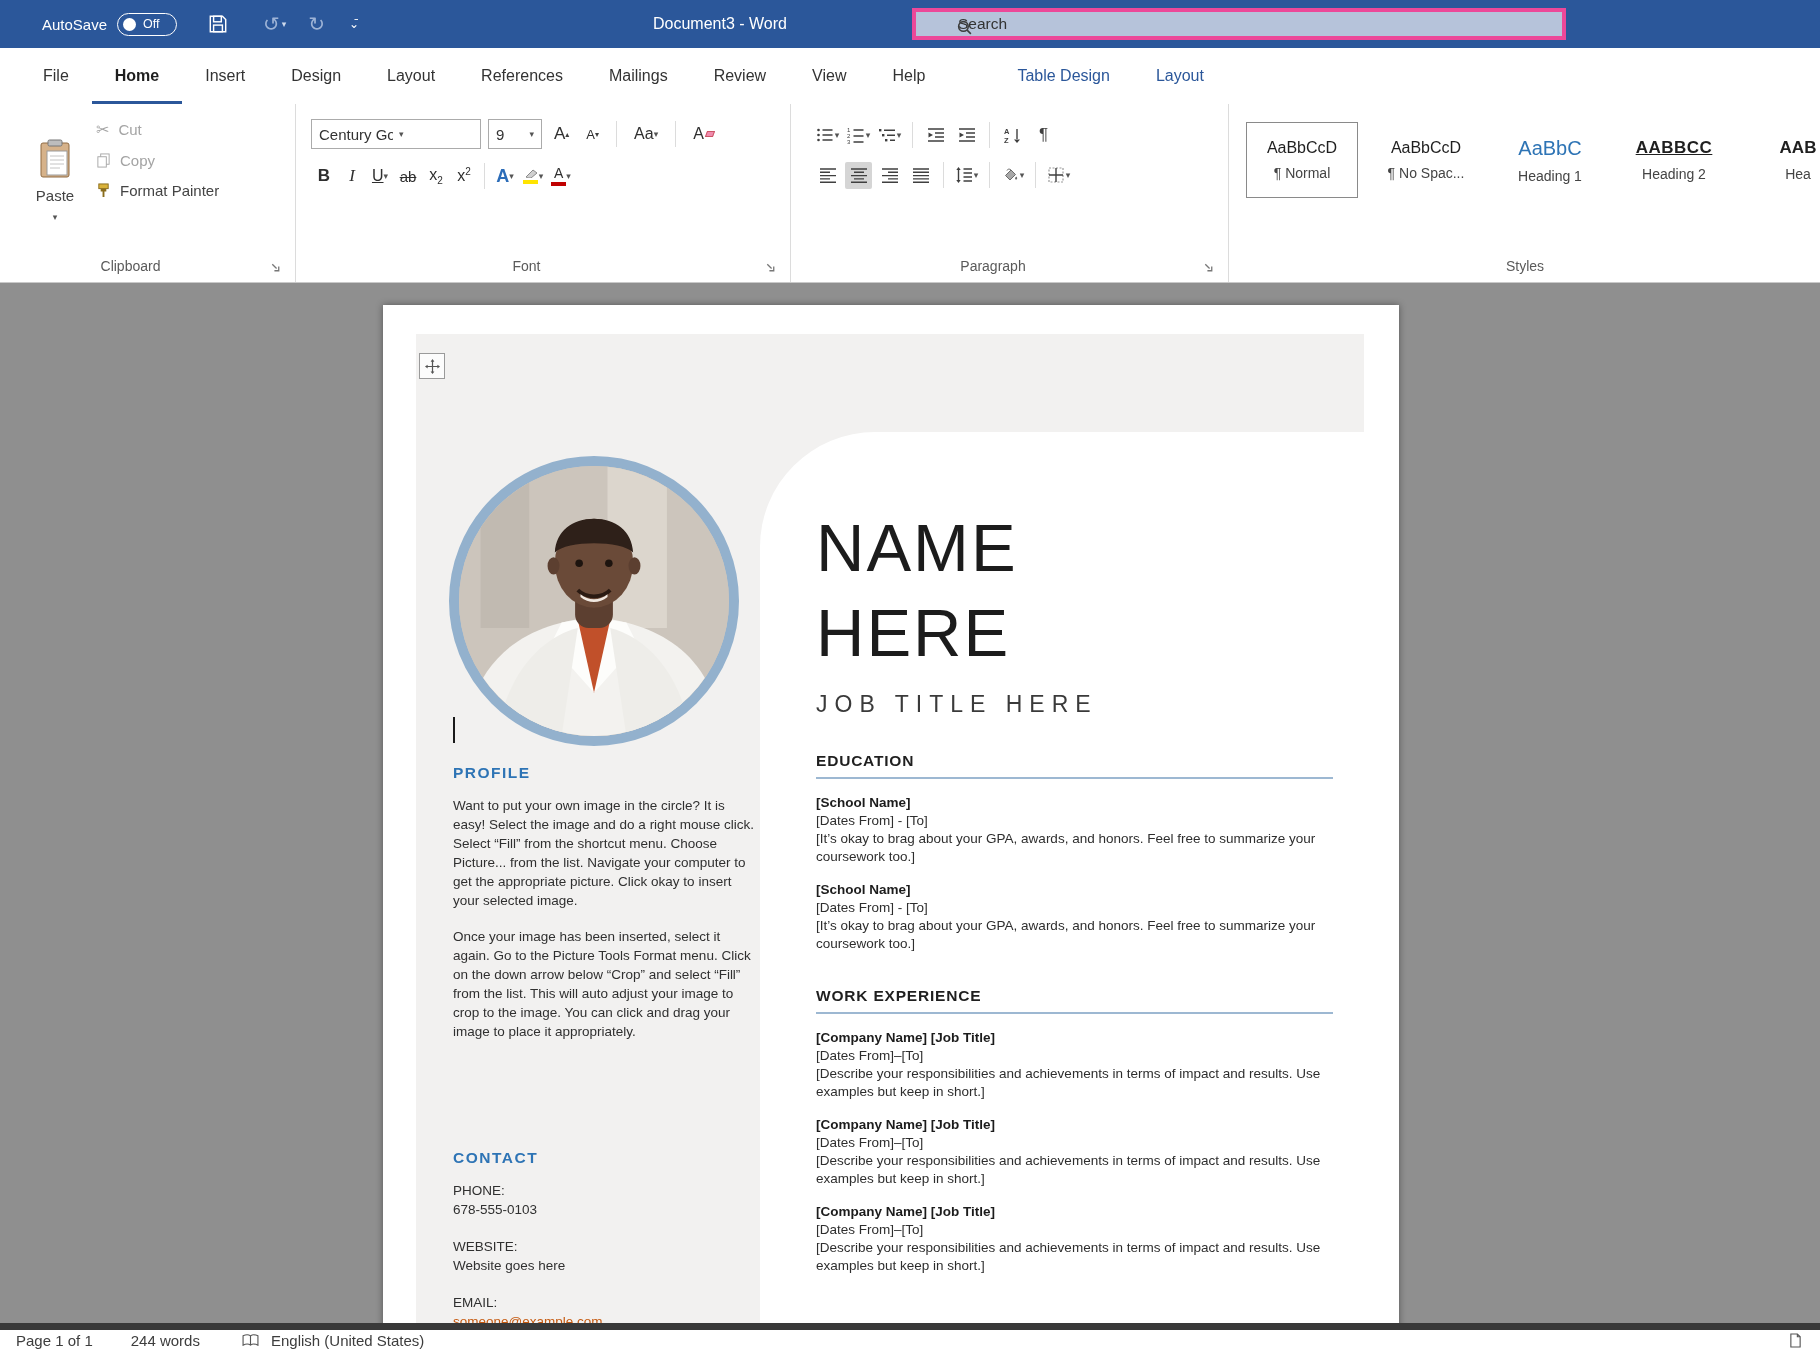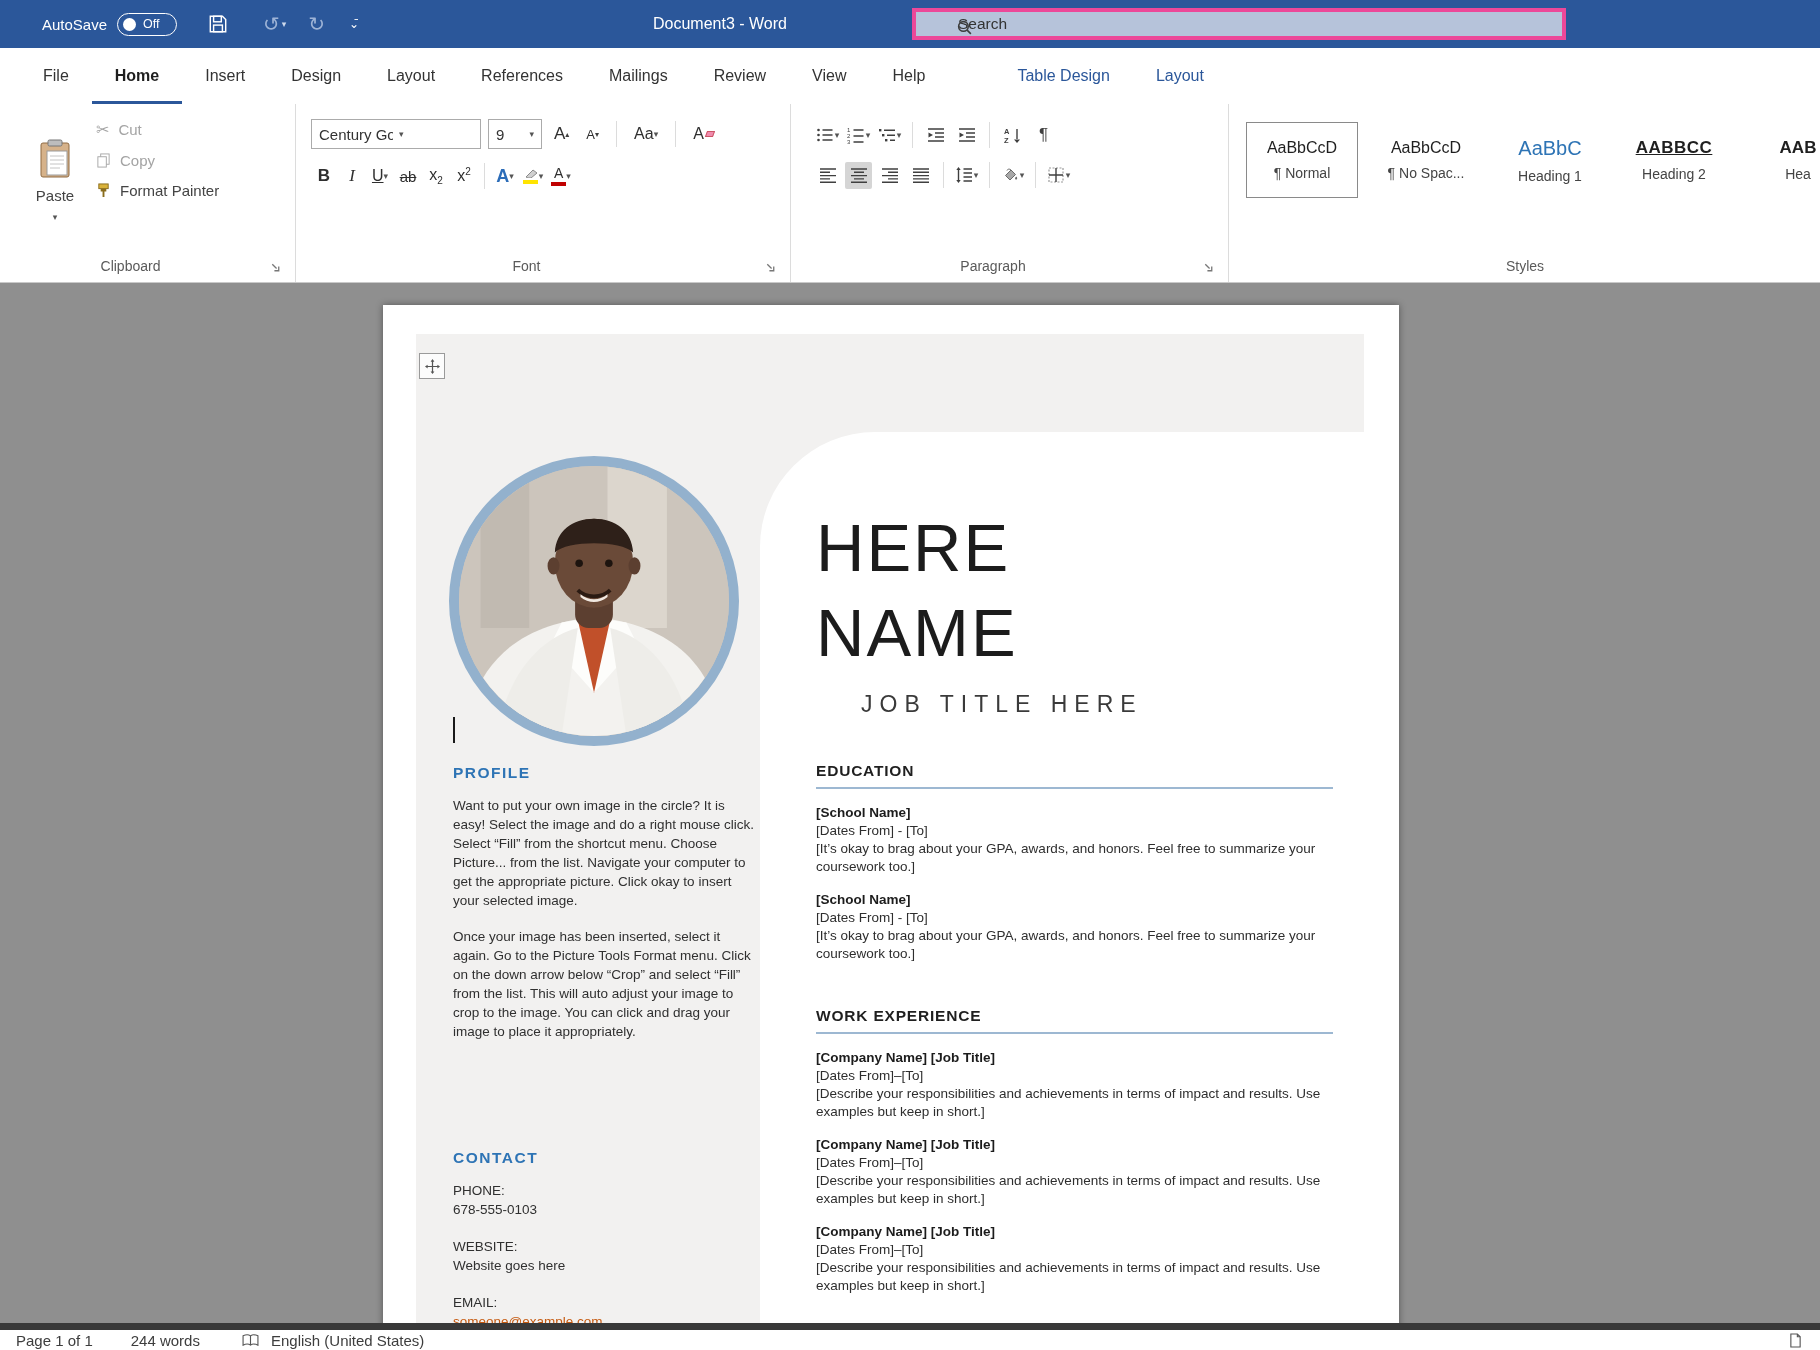--- a/index.html
+++ b/index.html
@@ -98,22 +98,22 @@
   .cursor-caret { position:absolute; left:70px; top:412px; width:2px; height:26px; background:#1a1a1a; }
   .s-heading { position:absolute; color:#2e74b5; font-weight:700; font-size:15.5px; letter-spacing:1.5px;text-align:right; }
   .profile-text { position:absolute; left:70px; top:491px; width:302px; font-size:13.5px; line-height:19px; color:#303030; }
   .profile-text p + p { margin-top:17px; }
   .contact-list { position:absolute; left:70px; top:876px; font-size:13.5px; line-height:19px; color:#303030; }
   .contact-list .pair { margin-bottom:18px; }
   .email-val { color:#c55a11; }
 
   .rcol { position:absolute; left:433px; top:200px; width:530px; }
   .bigname { font-size:67px; line-height:85px; letter-spacing:2px; color:#1c1c1c; font-weight:400; }
-  .jobtitle { margin-top:16px; font-size:23px; letter-spacing:7px; color:#3a3a3a;margin-left:45px; }
-  .sec { margin-top:44px; }
+  .jobtitle { margin-top:16px; font-size:23px; letter-spacing:7px; color:#3a3a3a; }
+  .sec { margin-top:34px; }
   .sec-h { font-size:15.5px; font-weight:700; letter-spacing:.8px; color:#1f1f1f; border-bottom:2px solid #9db8d2; padding-bottom:7px; width:517px; }
   .entry { margin-top:15px; font-size:13.5px; line-height:18px; color:#2e2e2e; width:525px; }
   .entry .eb { font-weight:700; color:#1c1c1c; }
 
   
   .strip { position:absolute; top:1323px; left:0; right:0; height:7px; background:#393939; }
   .statusbar { position:absolute; top:1330px; left:0; right:0; height:20px; background:#fff; display:flex; align-items:center; font-size:15px; color:#3d3d3d; padding-left:16px; }
   .sb-item { white-space:nowrap; }
   .sb-words { margin-left:38px; }
   .sb-lang { margin-left:42px; display:flex; align-items:center; gap:12px; }
@@ -494,22 +494,22 @@
         <div>WEBSITE:</div>
         <div>Website goes here</div>
       </div>
       <div class="pair">
         <div>EMAIL:</div>
         <div class="email-val">someone@example.com</div>
       </div>
     </div>
 
     <div class="rcol">
+      <div class="bigname">NAME</div>
       <div class="bigname">HERE</div>
-      <div class="bigname">NAME</div>
       <div class="jobtitle">JOB TITLE HERE</div>
 
       <div class="sec">
         <div class="sec-h">EDUCATION</div>
         <div class="entry">
           <div class="eb">[School Name]</div>
           <div>[Dates From] - [To]</div>
           <div>[It’s okay to brag about your GPA, awards, and honors. Feel free to summarize your coursework too.]</div>
         </div>
         <div class="entry">

